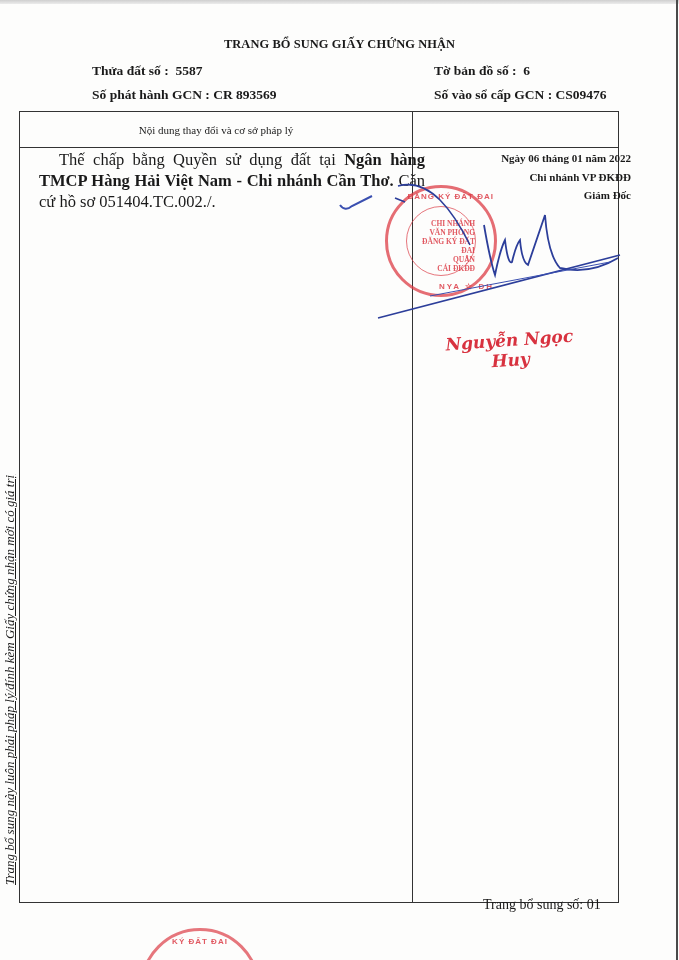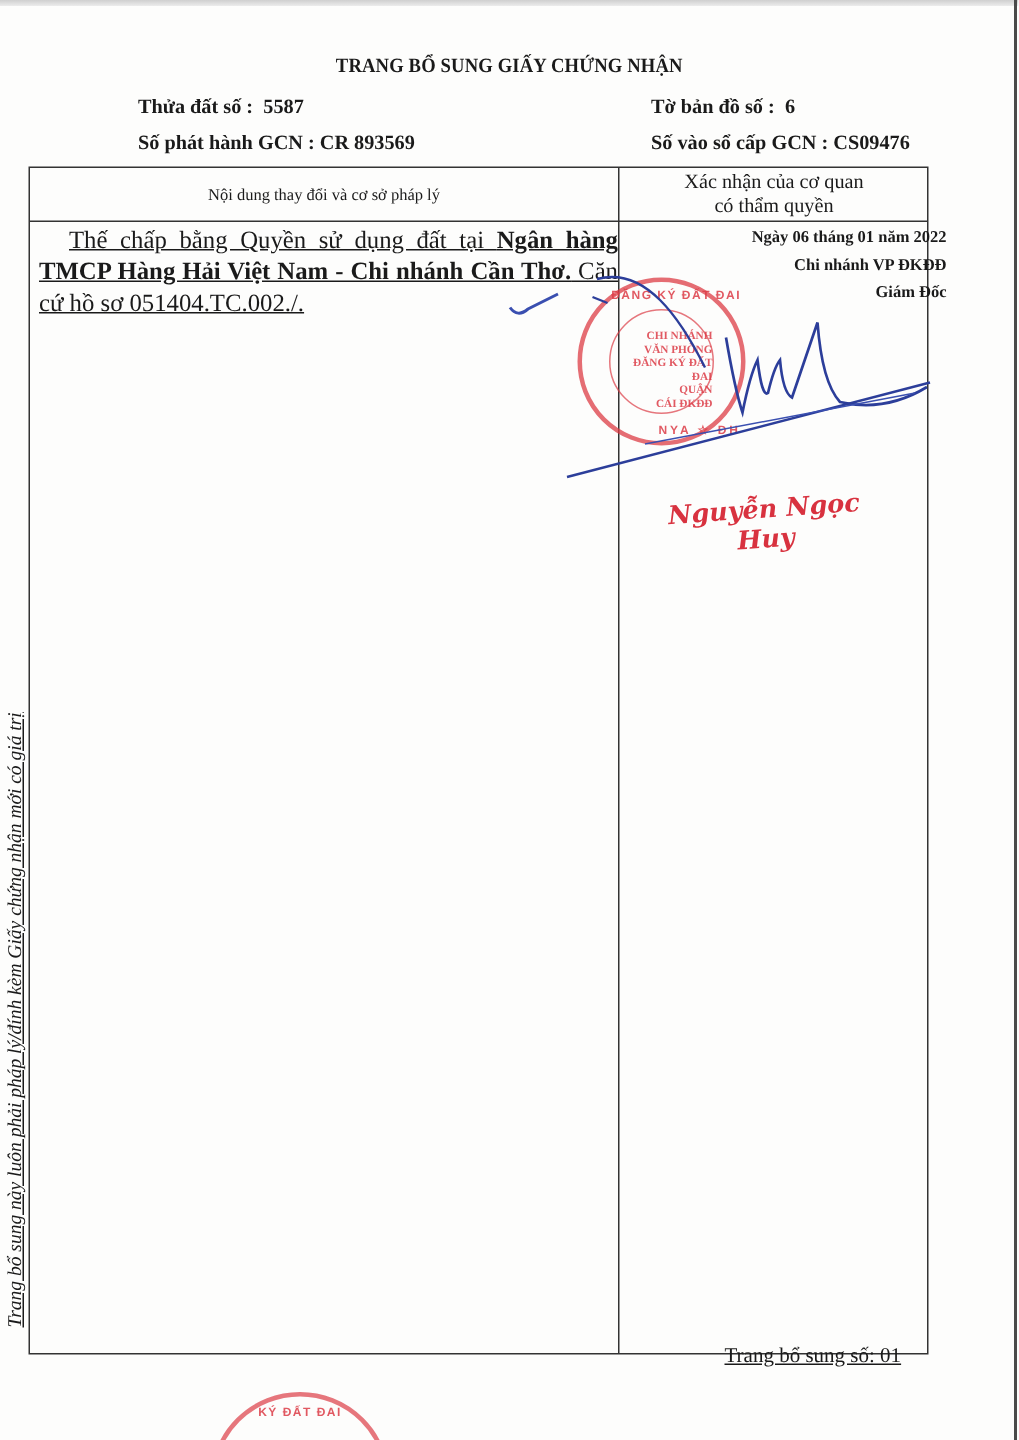--- a/index.html
+++ b/index.html
@@ -26,22 +26,22 @@
   .coldiv { position:absolute; left:392px; top:0; width:1px; height:100%; background:#333; }
   .hdr-left {
     position:absolute; left:0; top:0; width:392px; height:35px;
     display:flex; align-items:center; justify-content:center; font-size:11px;
   }
   .hdr-right {
     position:absolute; left:393px; top:1px; width:206px; text-align:center;
     font-size:13.5px; line-height:16px;
   }
   .content {
-    position:absolute; left:6px; top:37px; width:386px; font-size:16.5px; line-height:21px;
-    text-align:justify; text-align-last:left;text-decoration:underline;
+    position:absolute; left:19px; top:37px; width:386px; font-size:16.5px; line-height:21px;
+    text-align:justify; text-align-last:left;
   }
   .content .indent { display:inline-block; width:20px; }
   .content b { font-weight:bold; }
   .confirm {
     position:absolute; left:405px; top:37px; width:206px; text-align:right;
     font-weight:bold; font-size:11px; line-height:18.5px;
   }
   .stamp {
     position:absolute; left:385px; top:185px; width:112px; height:112px;
     border:3px solid rgba(220,60,70,0.75); border-radius:50%; box-sizing:border-box;
@@ -59,21 +59,21 @@
   .signame {
     position:absolute; left:425px; top:330px; width:170px; text-align:center;
     font-family:"DejaVu Serif", serif; font-style:italic; font-weight:bold;
     color:#d8323f; font-size:17px; transform:rotate(-4deg);
   }
   .sidenote {
     position:absolute; left:2px; top:885px; width:500px; transform-origin:0 0;
     transform:rotate(-90deg); font-style:italic; font-size:13px; white-space:nowrap;
     text-decoration:underline;
   }
-  .pageno { position:absolute; left:483px; top:897px; font-size:14px;text-decoration:underline; }
+  .pageno { position:absolute; left:483px; top:897px; font-size:14px; }
   .stamp2 {
     position:absolute; left:140px; top:928px; width:120px; height:120px;
     border:3px solid rgba(220,60,70,0.7); border-radius:50%; box-sizing:border-box;
     color:rgba(220,60,70,0.85); font-family:"Liberation Sans", sans-serif;
     font-size:8px; font-weight:bold; text-align:center; padding-top:6px; letter-spacing:1px;
   }
   svg.ink { position:absolute; left:0; top:0; }
 </style>
 </head>
 <body>
@@ -96,24 +96,20 @@
   <span class="val">CR 893569</span>
 </div>
 <div class="meta" style="left:404px; top:87px;">
   <span class="lbl">Số vào sổ cấp GCN :</span>
   <span class="val">CS09476</span>
 </div>
 
 <div class="table">
   <div class="hdr">
     <div class="hdr-left">Nội dung thay đổi và cơ sở pháp lý</div>
-    <div class="hdr-right">
-      <div>Xác nhận của cơ quan</div>
-      <div>có thẩm quyền</div>
-    </div>
   </div>
   <div class="coldiv"></div>
 
   <div class="content"><span class="indent"></span><span>Thế chấp bằng Quyền sử dụng đất tại </span><b>Ngân hàng TMCP Hàng Hải Việt Nam - Chi nhánh Cần Thơ.</b><span> Căn cứ hồ sơ 051404.TC.002./.</span></div>
 
   <div class="confirm">
     <div>Ngày 06 tháng 01 năm 2022</div>
     <div>Chi nhánh VP ĐKĐĐ</div>
     <div>Giám Đốc</div>
   </div>

